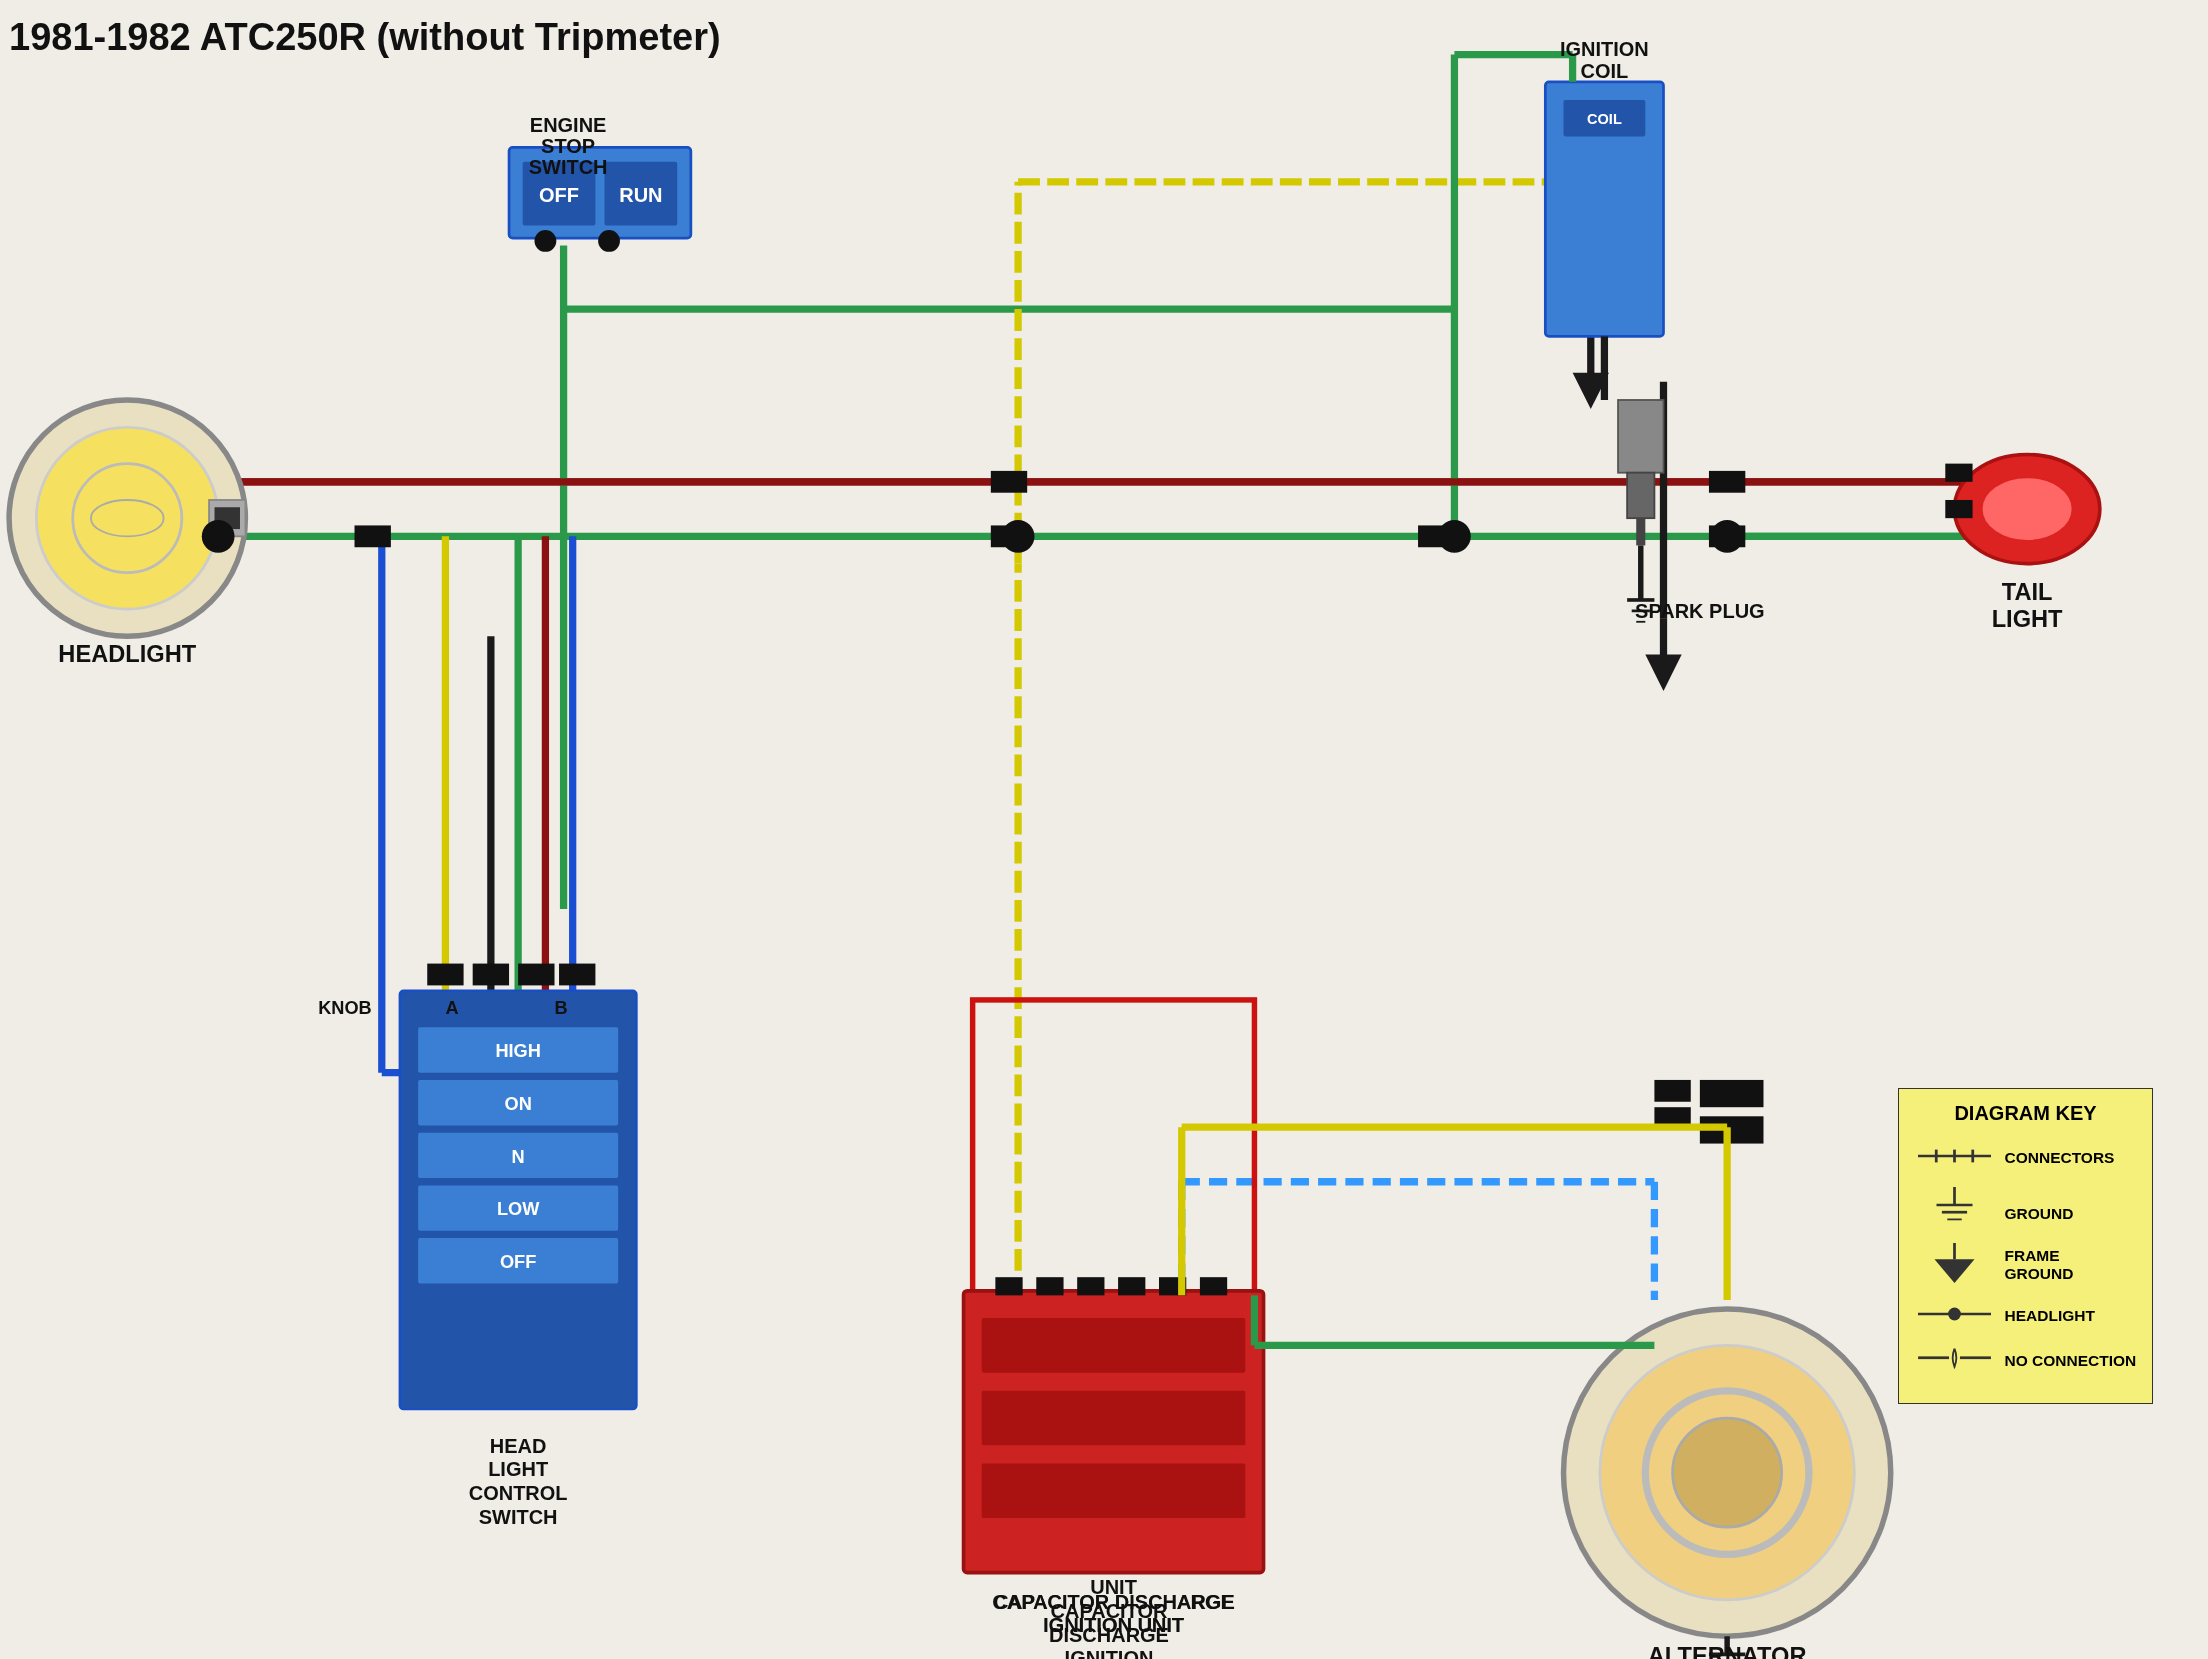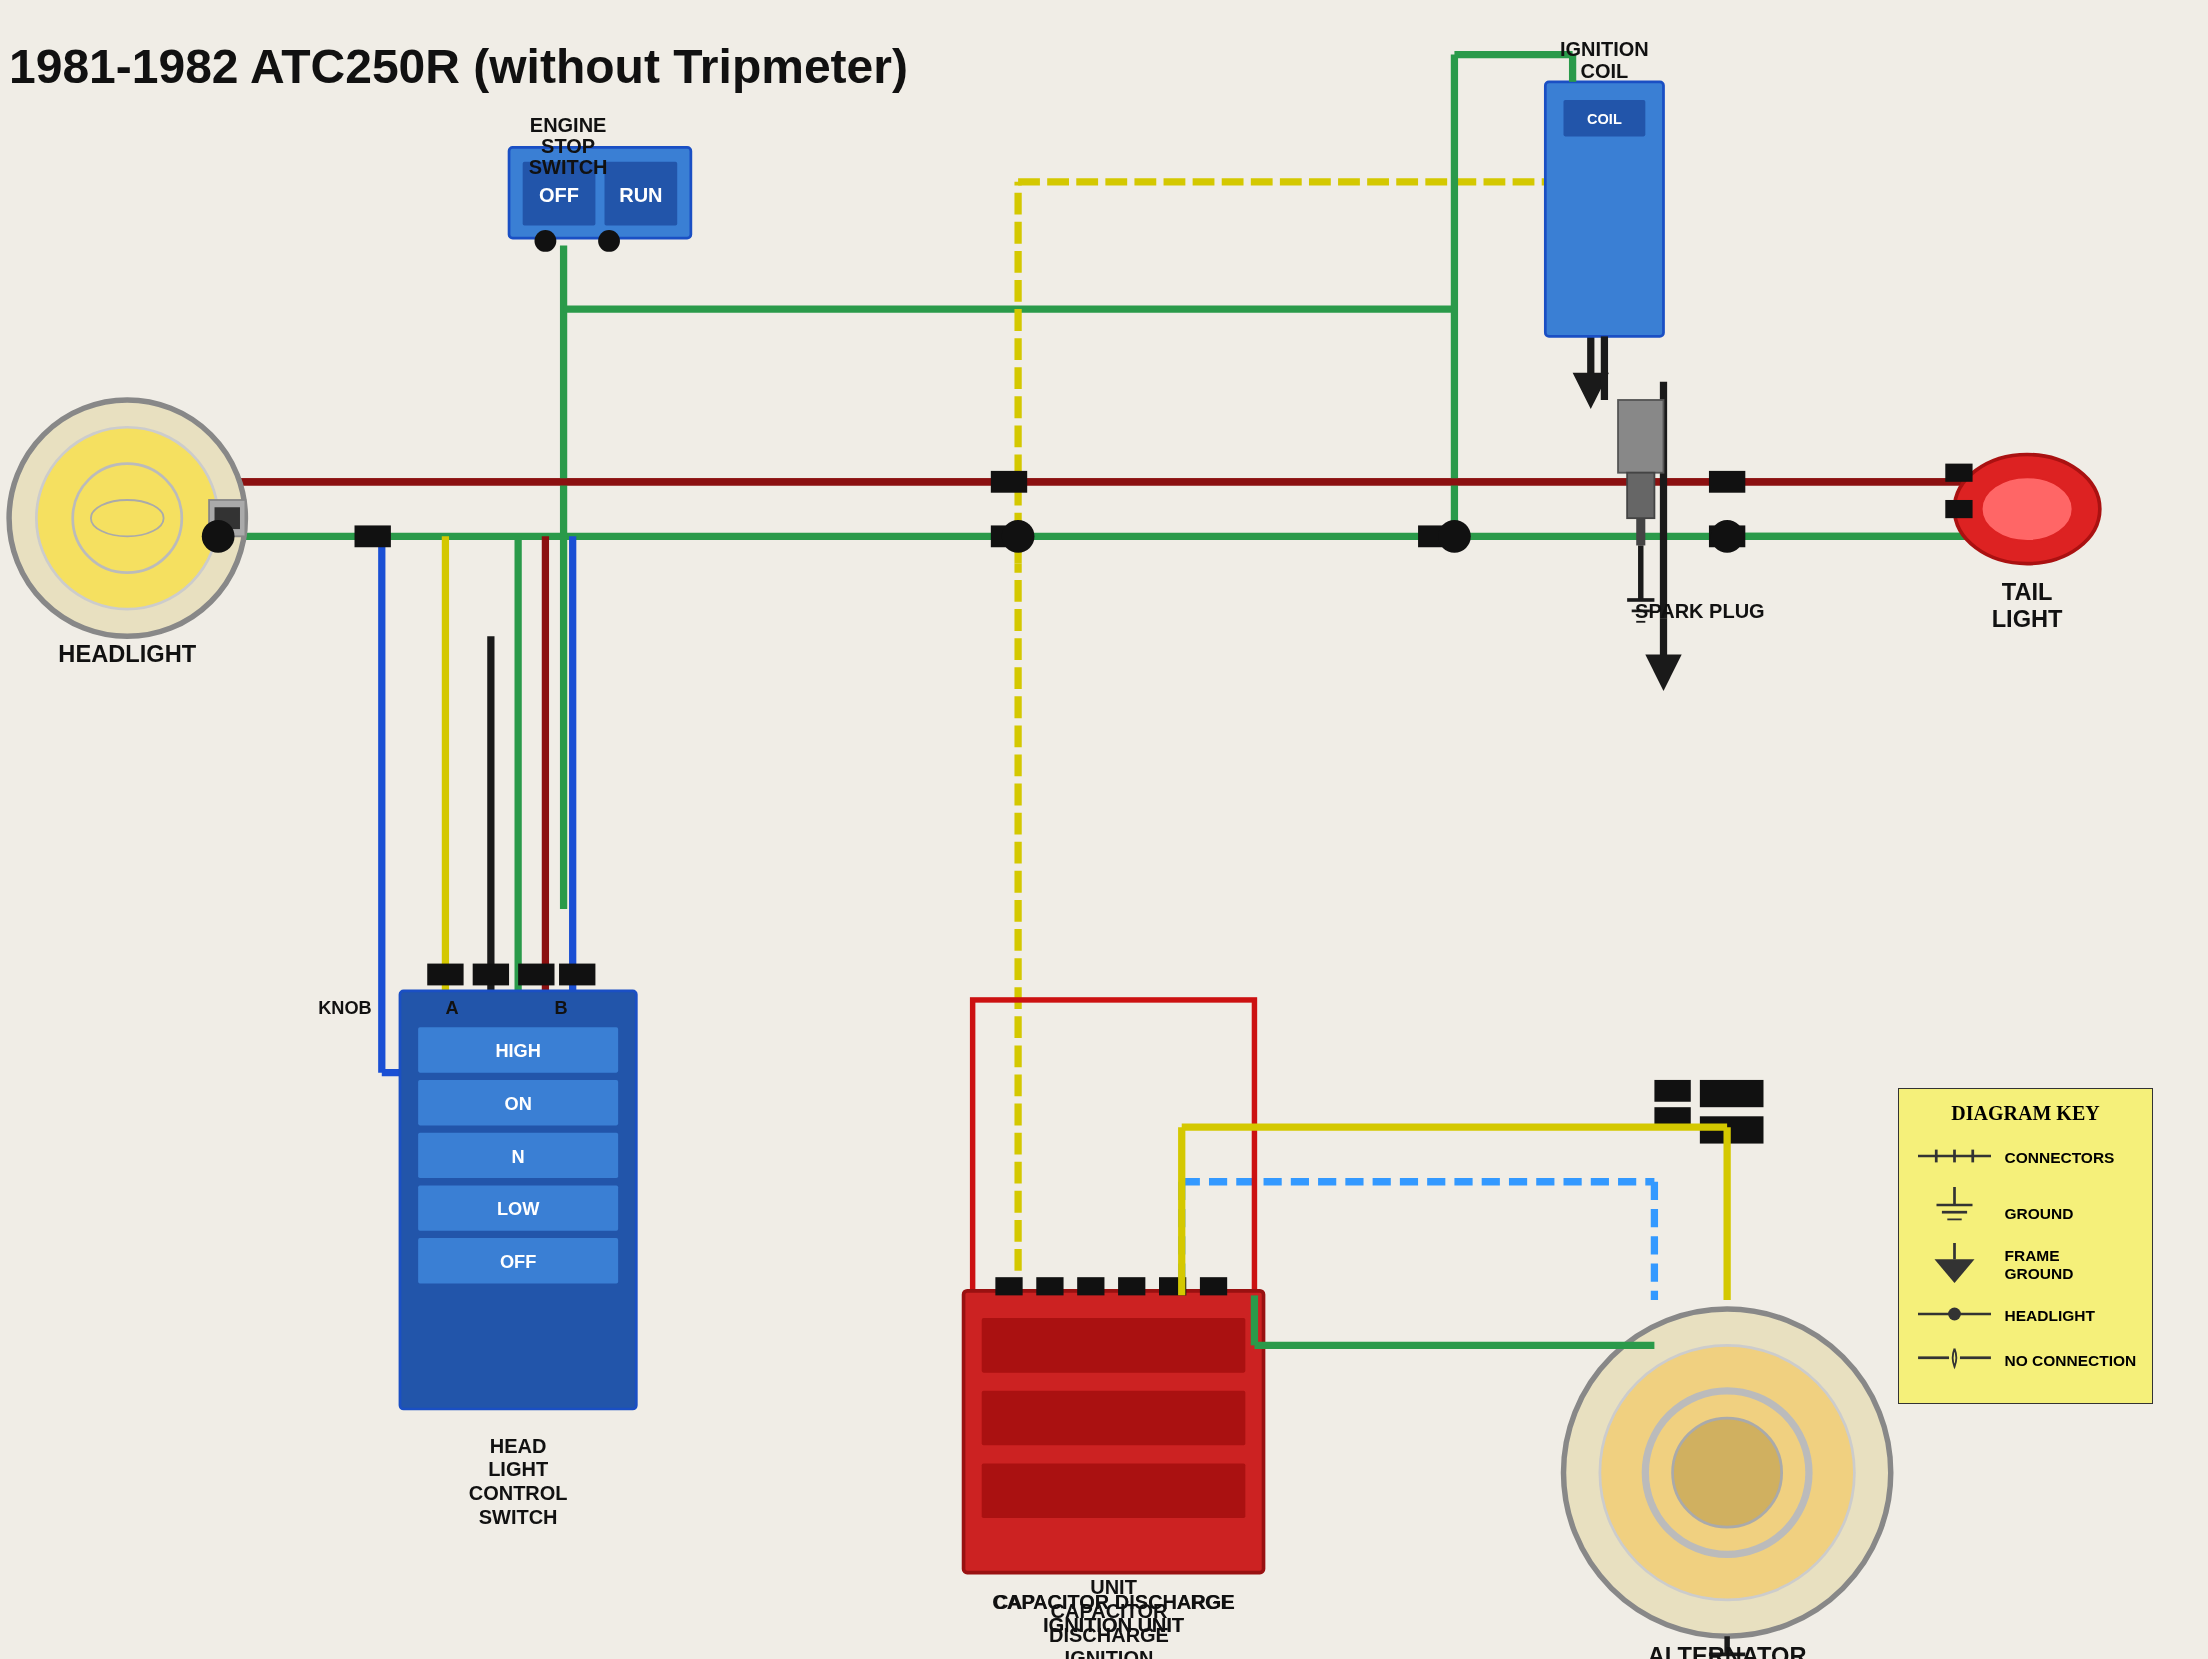--- a/index.html
+++ b/index.html
@@ -16,24 +16,23 @@
       width: 2208px;
       height: 1659px;
       position: relative;
       background: #f0ede6;
     }
 
     .page-title {
       position: absolute;
       top: 16.4px;
       left: 9px;
-      font-size: 48px;
+      font-size: 38px;
       font-weight: bold;
       color: #111;
-      margin-top: 23px;
     }
 
     .watermark {
       position: absolute;
       top: 16.4px;
       right: 27px;
       font-size: 35px;
       color: #bbb;
       font-style: italic;
     }
@@ -53,21 +52,20 @@
       bottom: 255px;
       width: 255px;
       background: #f5f07a;
       border: 1.8px solid #333;
       padding: 12.7px 14.5px;
     }
     #diagram-key .key-title {
       font-size: 20px;
       font-weight: bold;
       text-align: center;
-      font-family: Liberation Serif, serif;
     }
     .key-row {
       display: flex;
       align-items: flex-end;
       margin: 20px 0;
       font-size: 15.5px;
       font-weight: bold;
     }
     .key-symbol {
       width: 82px;

